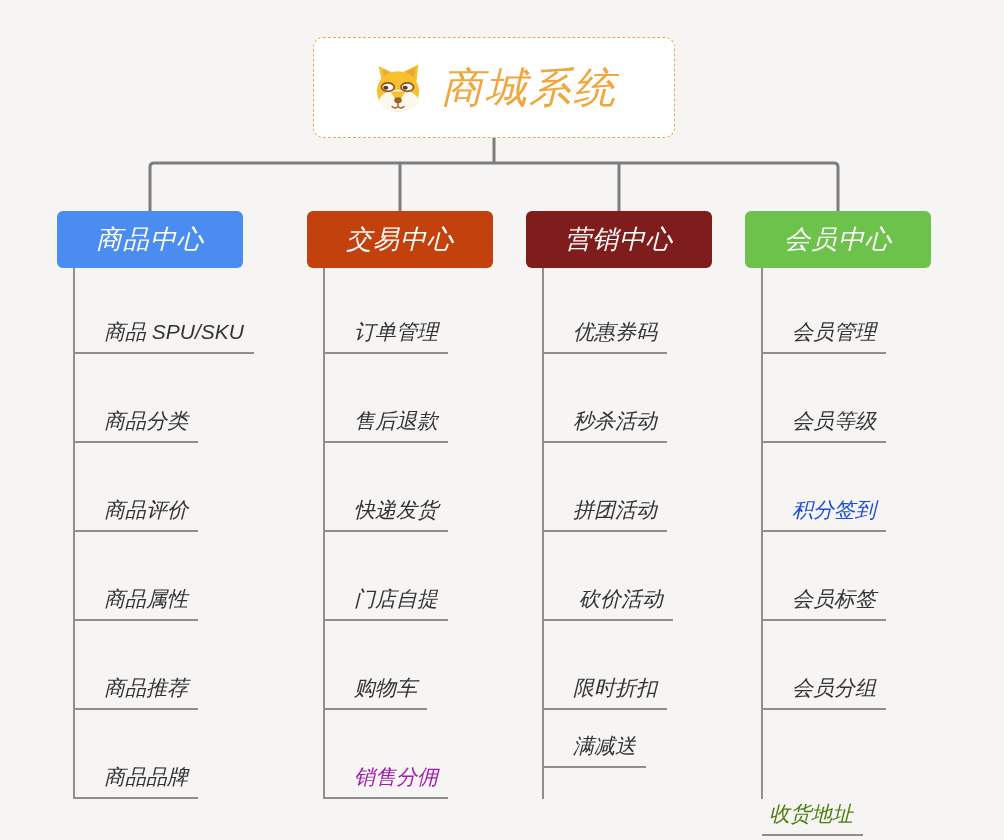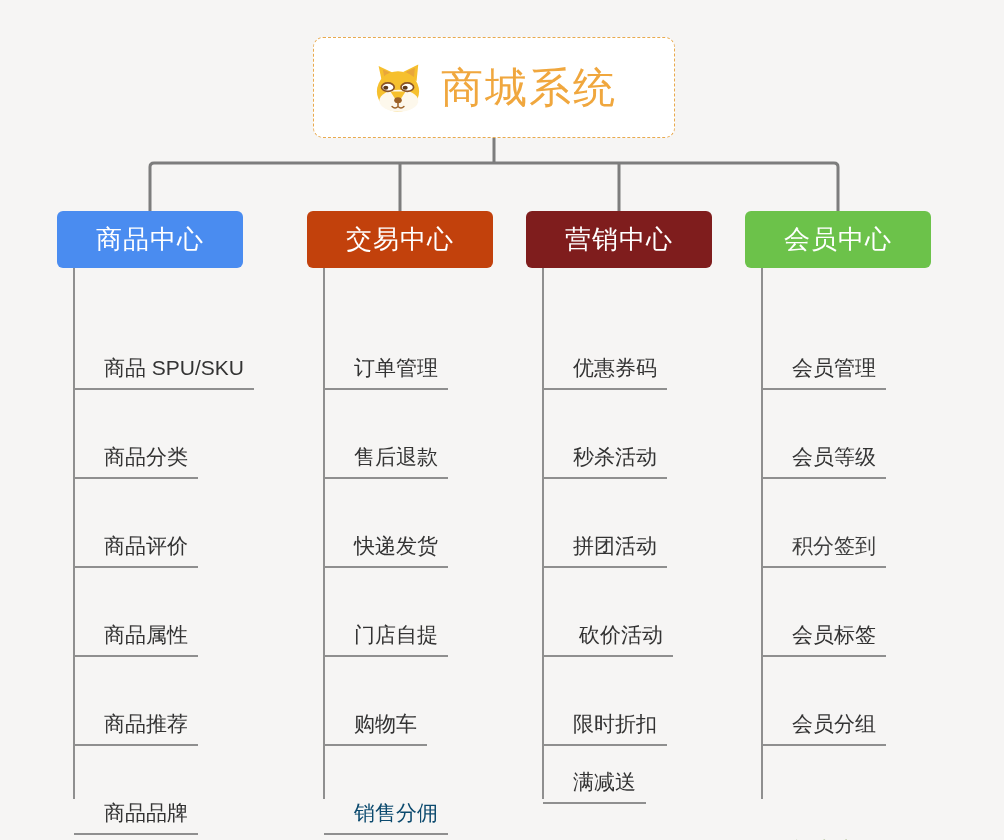--- a/index.html
+++ b/index.html
@@ -6,20 +6,21 @@
   body{
     font-family:"Liberation Sans","DejaVu Sans",sans-serif;
     background:#e9e9e9;
   }
   .canvas{
     position:relative;
     width:1004px;height:840px;
     background:#f6f5f4;
     overflow:hidden;
     margin:0 auto;
+    font-style:italic;
   }
   .connectors{position:absolute;left:0;top:0;width:1004px;height:840px;pointer-events:none;}
 
   
   .root-node{
     position:absolute;left:313px;top:37px;width:362px;height:101px;
     background:#ffffff;
     border:1px dashed #e9aa4e;
     border-radius:10px;
     display:flex;align-items:center;justify-content:center;gap:16px;
@@ -39,21 +40,20 @@
     display:flex;align-items:center;justify-content:center;
   }
   .branch-items{position:absolute;left:17px;top:0;bottom:0;width:0;}
   .sub-item{
     position:absolute;left:0;
     white-space:nowrap;
     font-size:21px;line-height:28px;
     padding:0 10px 6px 30px;
     border-bottom:2px solid #8f8f8f;
     color:#333333;
-    margin-top:36px;
   }
 </style>
 </head>
 <body>
 
 <div class="canvas" style="background: rgb(246, 245, 244);">
 
   <svg class="connectors" viewBox="0 0 1004 840" xmlns="http://www.w3.org/2000/svg">
     <g fill="none" stroke="#7d7d7d" stroke-width="3">
       <path d="M494,138 L494,164"></path>
@@ -100,39 +100,39 @@
       </div>
   </div>
   <div class="branch" style="left:307px">
     <div class="branch-header" style="background: #c2410c;">交易中心</div>
     <div class="branch-items">
         <div class="sub-item" style="top: 318px; border-bottom-color: rgb(143, 143, 143); color: rgb(51, 51, 51); text-align: right;">订单管理</div>
         <div class="sub-item" style="top: 407px; border-bottom-color: rgb(143, 143, 143); color: rgb(51, 51, 51);">售后退款</div>
         <div class="sub-item" style="top: 496px; border-bottom-color: rgb(143, 143, 143); color: rgb(51, 51, 51); text-align: center;">快递发货</div>
         <div class="sub-item" style="top: 585px; border-bottom-color: rgb(143, 143, 143); color: rgb(51, 51, 51);">门店自提</div>
         <div class="sub-item" style="top: 674px; border-bottom-color: rgb(143, 143, 143); color: rgb(51, 51, 51);">购物车</div>
-        <div class="sub-item" style="top: 763px; border-bottom-color: rgb(143, 143, 143); color: #0c4a6e;">销售分佣</div>
+        <div class="sub-item" style="top: 763px; border-bottom-color: rgb(143, 143, 143); color: #a21caf;">销售分佣</div>
       </div>
   </div>
   <div class="branch" style="left:526px">
     <div class="branch-header" style="background: #7f1d1d;">营销中心</div>
     <div class="branch-items">
         <div class="sub-item" style="top: 318px; border-bottom-color: rgb(143, 143, 143); color: rgb(51, 51, 51);">优惠券码</div>
         <div class="sub-item" style="top: 407px; border-bottom-color: rgb(143, 143, 143); color: rgb(51, 51, 51);">秒杀活动</div>
         <div class="sub-item" style="top: 496px; border-bottom-color: rgb(143, 143, 143); color: rgb(51, 51, 51);">拼团活动</div>
         <div class="sub-item" style="top: 585px; border-bottom-color: rgb(143, 143, 143); color: rgb(51, 51, 51); padding-left: 36px;">砍价活动</div>
         <div class="sub-item" style="top: 674px; border-bottom-color: rgb(143, 143, 143); color: rgb(51, 51, 51);">限时折扣</div>
         <div class="sub-item" style="top: 732px; border-bottom-color: rgb(143, 143, 143); color: rgb(51, 51, 51);">满减送</div>
       </div>
   </div>
   <div class="branch" style="left:745px">
     <div class="branch-header" style="background: rgb(108, 194, 74);">会员中心</div>
     <div class="branch-items">
         <div class="sub-item" style="top: 318px; border-bottom-color: rgb(143, 143, 143); color: rgb(51, 51, 51);">会员管理</div>
         <div class="sub-item" style="top: 407px; border-bottom-color: rgb(143, 143, 143); color: rgb(51, 51, 51);">会员等级</div>
-        <div class="sub-item" style="top: 496px; border-bottom-color: rgb(143, 143, 143); color: #404040;">积分签到</div>
+        <div class="sub-item" style="top: 496px; border-bottom-color: rgb(143, 143, 143); color: #1d4ed8;">积分签到</div>
         <div class="sub-item" style="top: 585px; border-bottom-color: rgb(143, 143, 143); color: rgb(51, 51, 51);">会员标签</div>
         <div class="sub-item" style="top: 674px; border-bottom-color: rgb(143, 143, 143); color: rgb(51, 51, 51);">会员分组</div>
         <div class="sub-item" style="top: 800px; border-bottom-color: rgb(143, 143, 143); color: #4d7c0f; padding-left: 7px;">收货地址</div>
       </div>
   </div>
 
 </div>
 
 </body></html>

